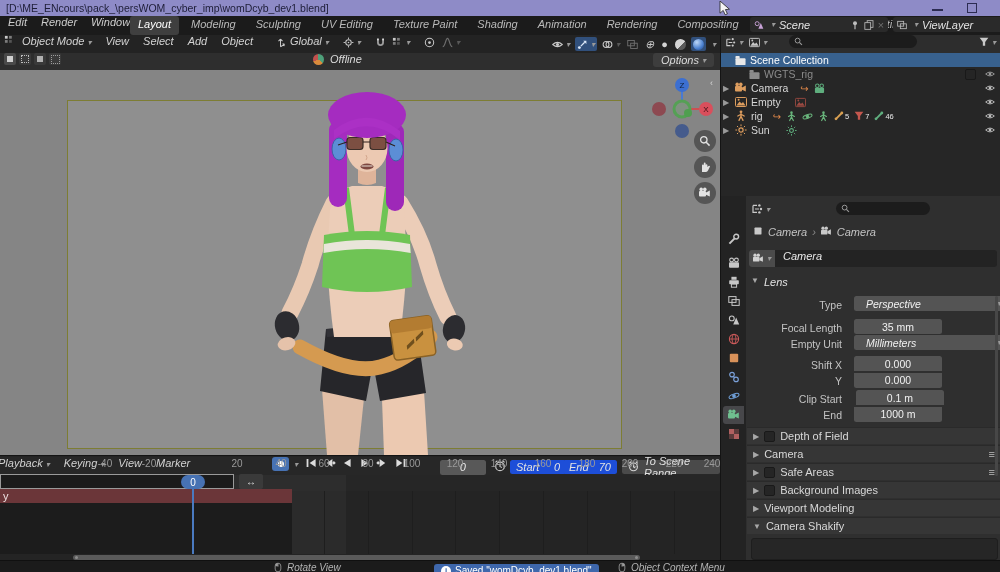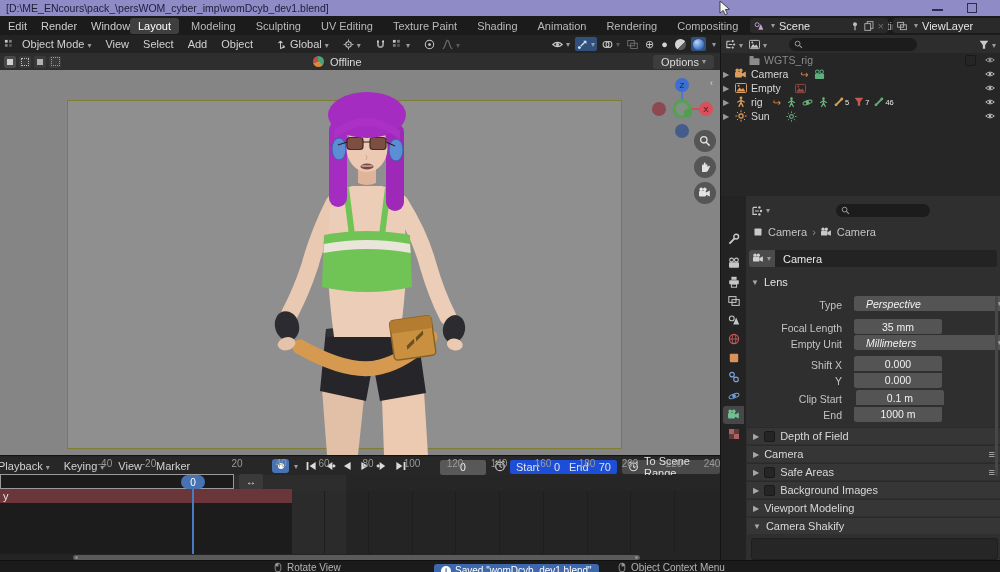--- a/index.html
+++ b/index.html
@@ -1,20 +1,20 @@
 <!DOCTYPE html>
 <html><head>
 <meta charset="utf-8">
 <style>
   html,body{margin:0;padding:0;}
   body{width:1000px;height:572px;position:relative;overflow:hidden;background:#1d1d1d;
        font-family:"Liberation Sans",sans-serif;font-size:11px;color:#cfcfcf;
        -webkit-font-smoothing:antialiased;}
   .abs{position:absolute;}
-  .row{display:flex;align-items:center;}
+  .row{display:flex;font-style:italic;}
   .ic{display:inline-block;vertical-align:middle;}
   svg.ic{overflow:visible;}
   .car{color:#9a9a9a;font-size:8px;margin-left:3px;}
   
   #titlebar{left:0;top:0;width:1000px;height:16px;background:#8e8bc7;color:#1e1e38;
             font-size:10.5px;line-height:16px;padding-left:6px;box-sizing:border-box;}
   .winbtn{position:absolute;top:3px;}
   
   #menubar{left:0;top:16px;width:1000px;height:19px;background:#1b1b1b;}
   #menus{left:4px;top:16px;height:19px;gap:14px;padding:0 4px;}
@@ -497,20 +497,27 @@
           <use href="#s-mag"></use>
         </svg>
     </span>
     <span style="margin-left:auto">
       <svg class="ic" width="10" height="10" style="color:#c9c9c9">
           <use href="#s-funnel"></use>
         </svg><span class="car">▾</span>
     </span>
   </div>
   <div class="abs" style="left:0;top:18px;width:279px">
+    <div class="orow" style="background:#38618e;color:#fff">
+      <span style="width:14px"></span>
+      <svg class="ic" width="11" height="11" style="color:#e8e8e8">
+          <use href="#s-box"></use>
+        </svg>
+      <span class="lbl">Scene Collection</span>
+    </div>
     <div class="orow">
       <span style="width:28px"></span>
       <svg class="ic" width="11" height="11" style="color:#8b8b8b">
           <use href="#s-box"></use>
         </svg>
       <span class="lbl graytxt">WGTS_rig</span>
       <span class="oright">
           <span class="chk"></span>
           <svg class="ic" width="12" height="10" style="color:#9a9a9a">
             <use href="#s-eye"></use>

